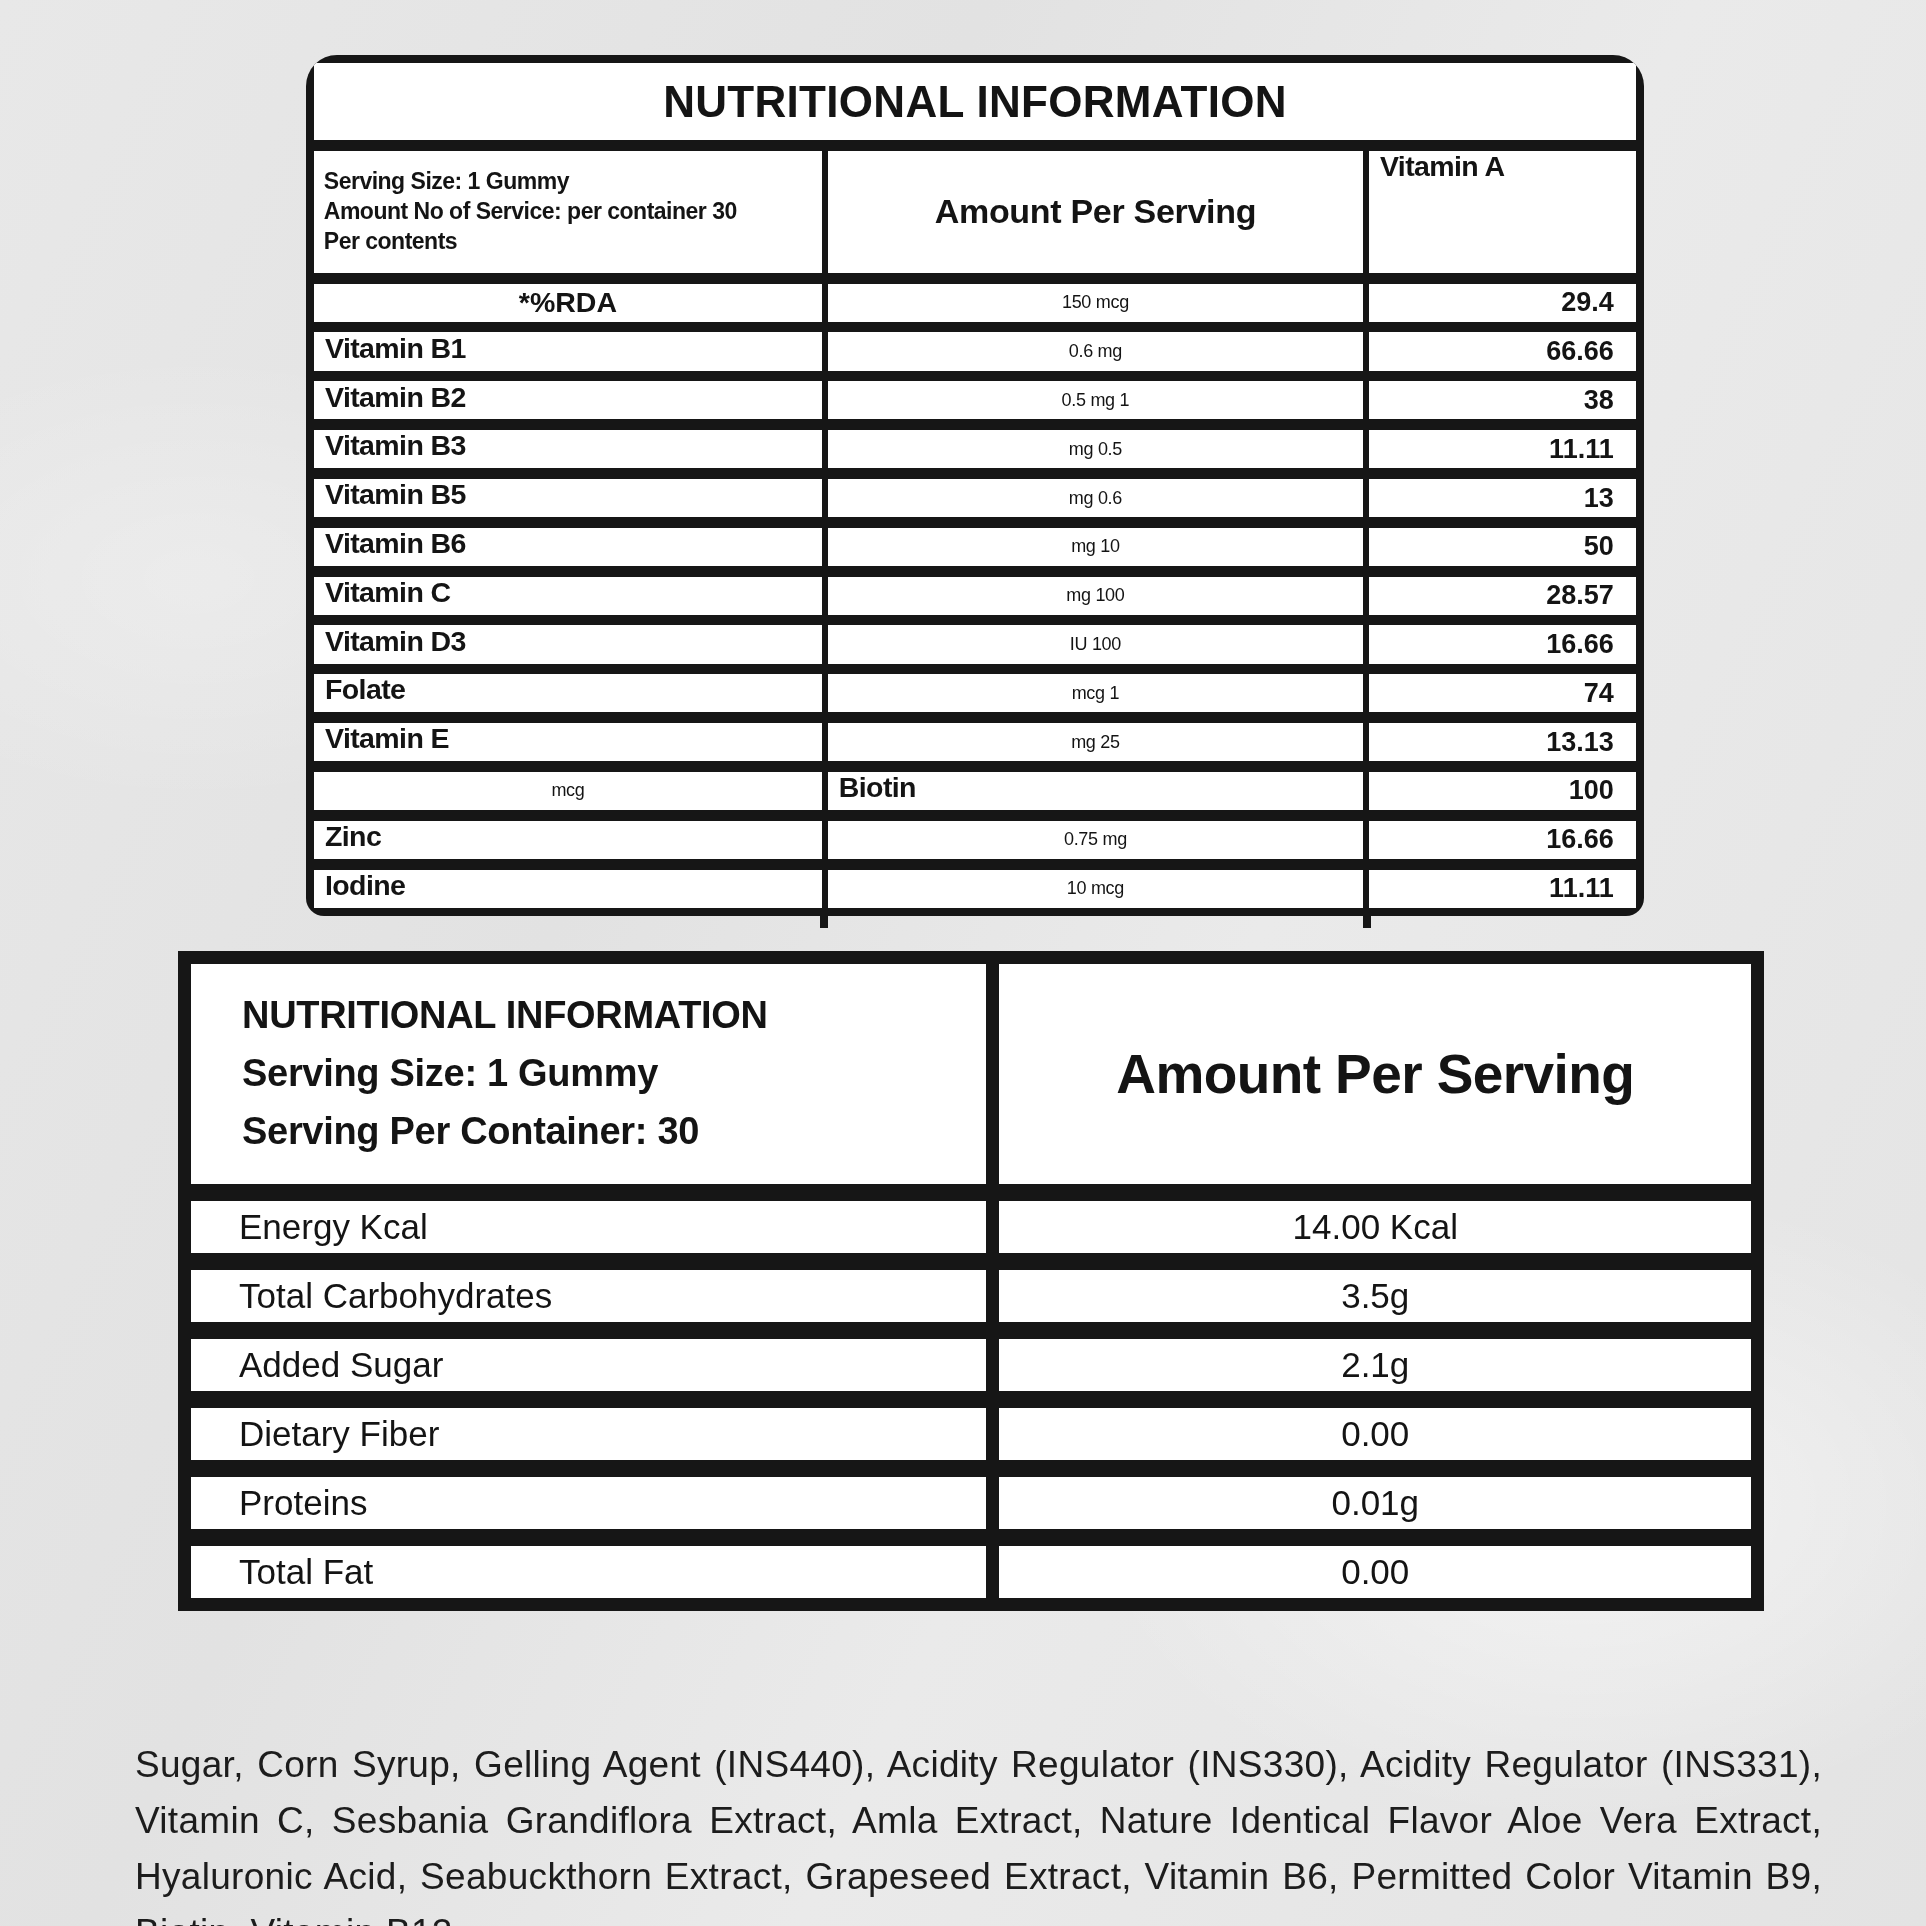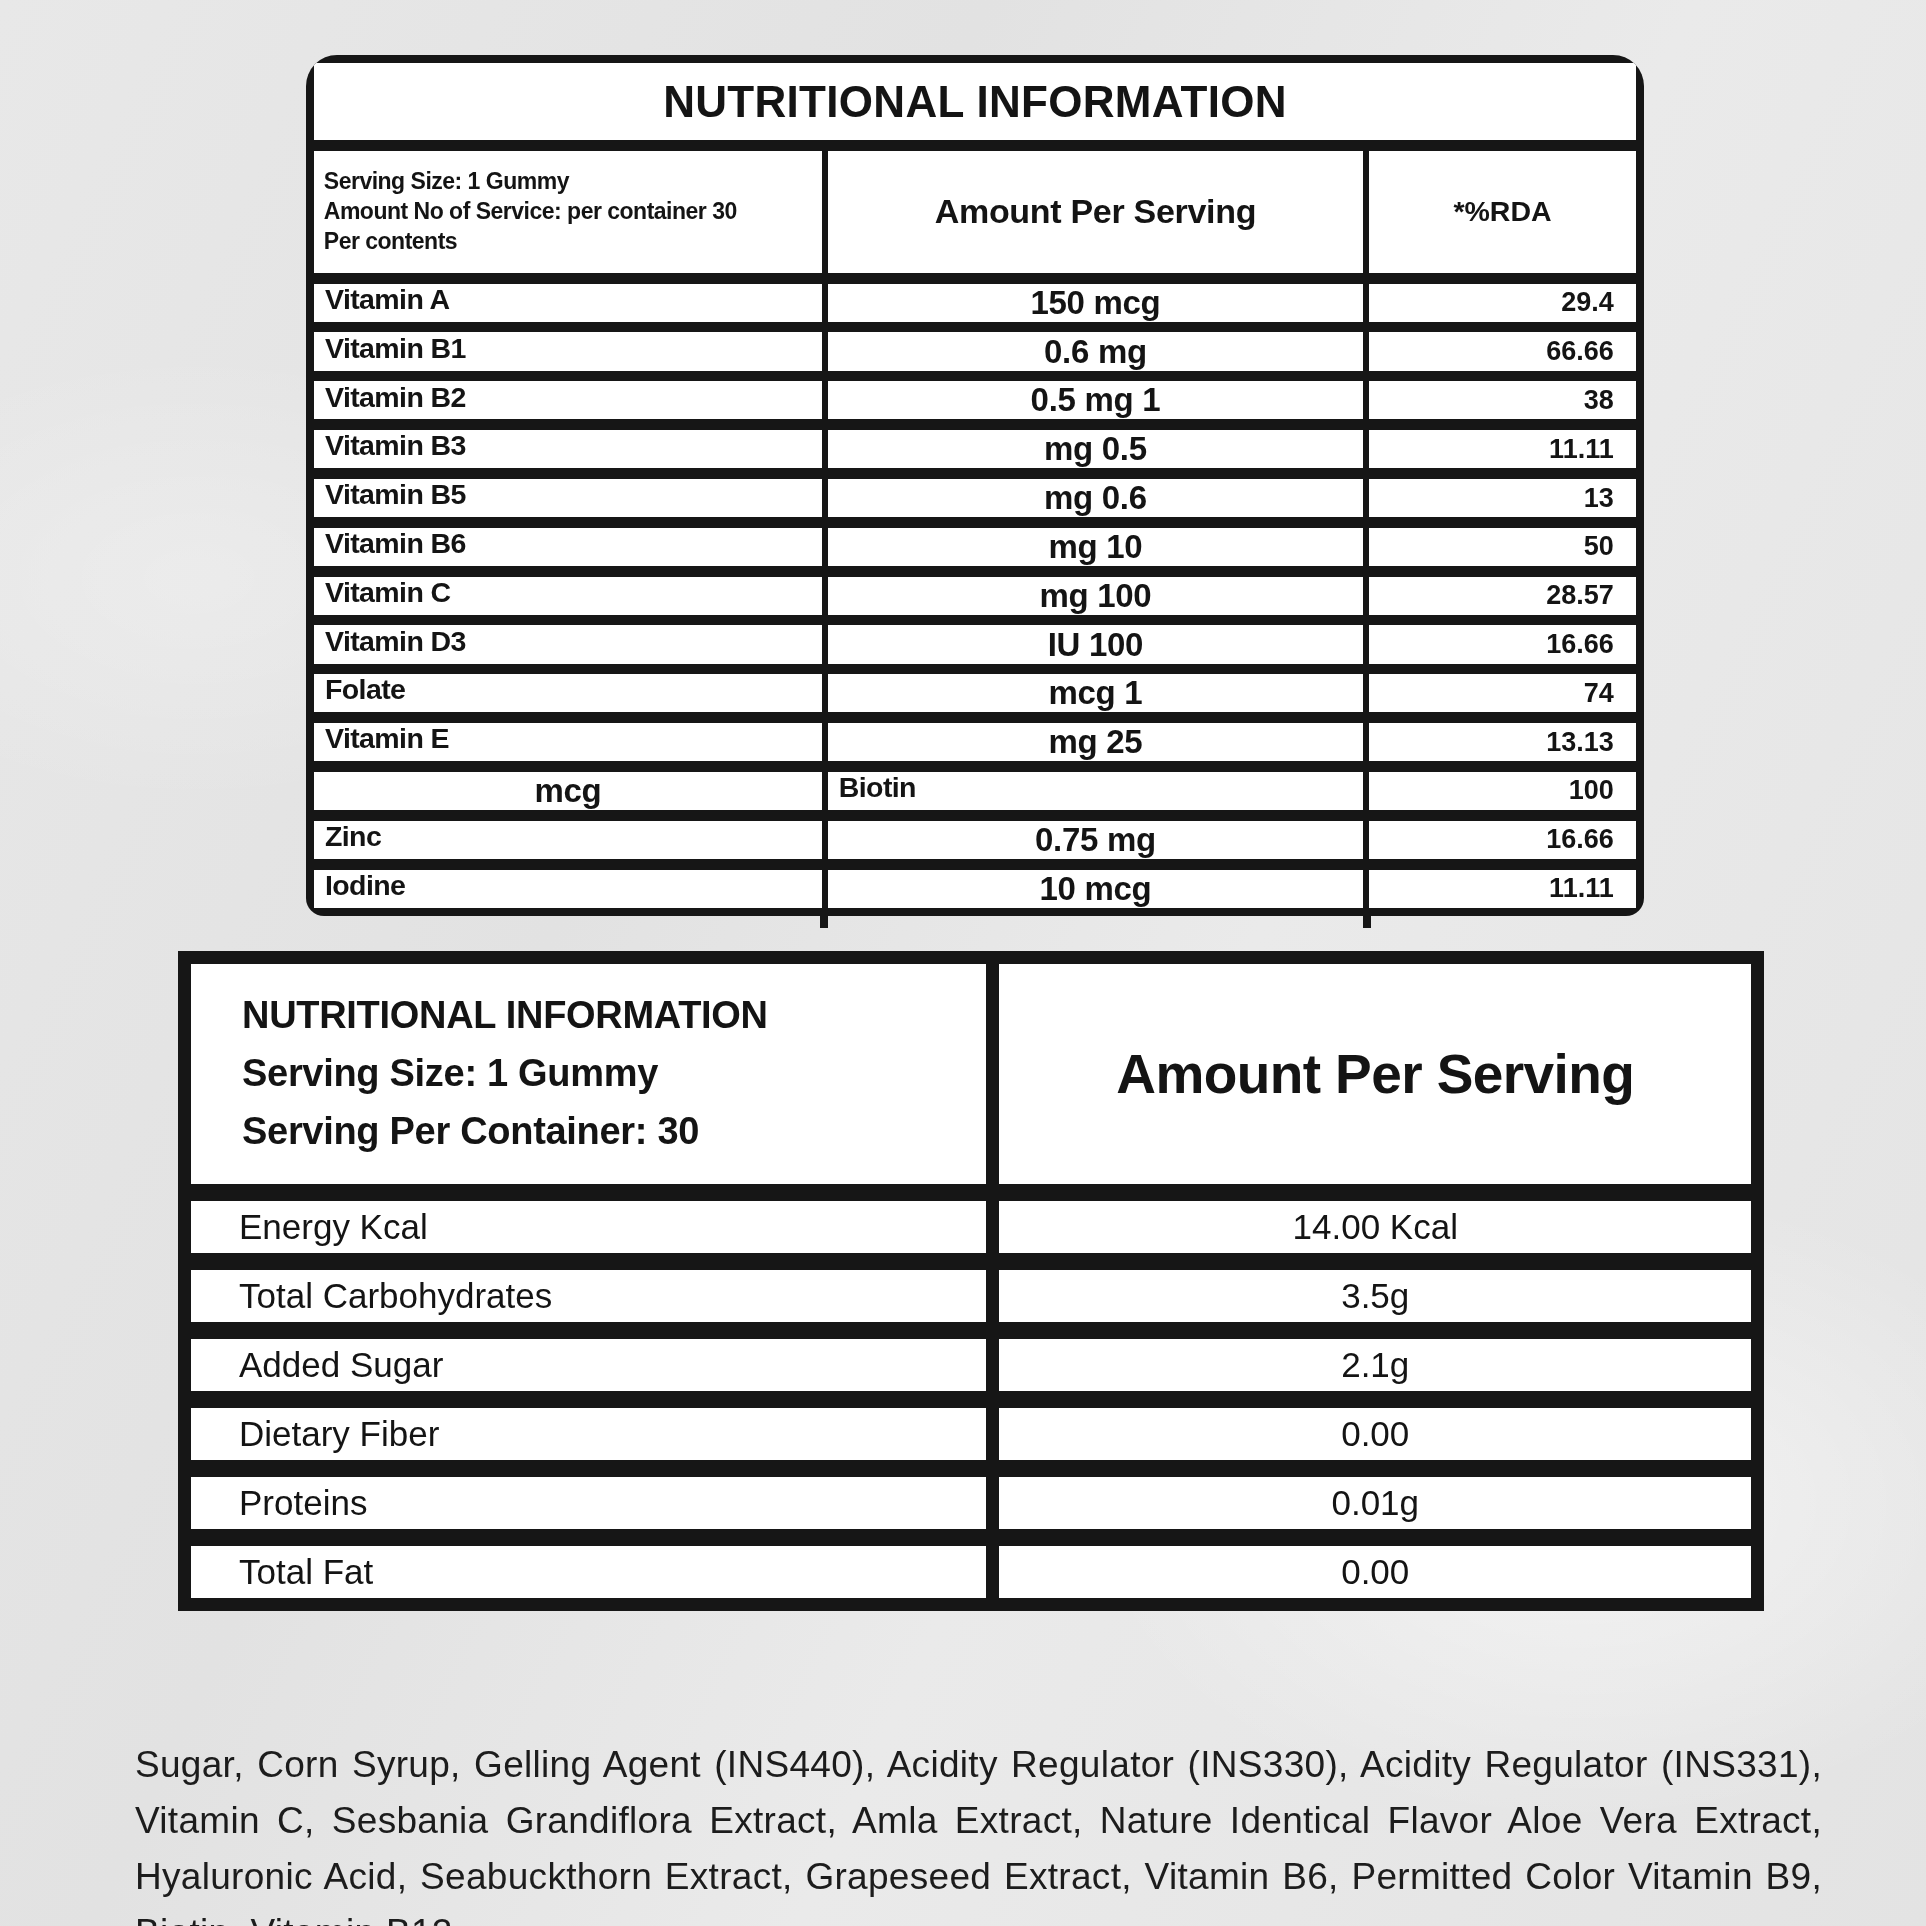--- a/index.html
+++ b/index.html
@@ -50,21 +50,21 @@
     font-size: 23px; font-weight: 700; letter-spacing: -0.5px;
     line-height: 1.1;
   }
   .t1-hamount { justify-content: center; font-size: 34px; font-weight: 700; letter-spacing: -0.3px; }
   .t1-hrda    { justify-content: center; font-size: 28.5px; font-weight: 700; }
   .t1 .lbl {
     align-items: flex-start; justify-content: flex-start;
     padding: 1.2px 0 0 10.7px;
     font-size: 28.5px; font-weight: 700; letter-spacing: -0.6px; line-height: 1.05;
   }
-  .t1 .amt { justify-content: center; font-size: 33px; font-weight: 700; letter-spacing: -0.3px; }
+  .t1 .amt { justify-content: center; font-size: 18px; font-weight: 400; letter-spacing: -0.3px; }
   .t1 .rda { justify-content: flex-end; padding-right: 22px; font-size: 27px; font-weight: 700; }
 
   .tail { position: absolute; width: 7.7px; height: 16.6px; background: #161616; }
 
   
   .t2 {
     position: absolute; left: 178px; top: 951px;
     width: 1586px; height: 660px;
     background: #161616;
     padding: 13px;
@@ -100,23 +100,23 @@
 
   <div class="t1">
     <div class="cell t1-title">NUTRITIONAL INFORMATION</div>
 
     <div class="cell t1-servings">
       <div>Serving Size: 1 Gummy</div>
       <div>Amount No of Service: per container 30</div>
       <div>Per contents</div>
     </div>
     <div class="cell t1-hamount">Amount Per Serving</div>
+    <div class="cell lbl">Vitamin A</div>
+
     <div class="cell t1-hrda">*%RDA</div>
-
-    <div class="cell lbl">Vitamin A</div>
     <div class="cell amt">150 mcg</div>
     <div class="cell rda">29.4</div>
 
     <div class="cell lbl">Vitamin B1</div>
     <div class="cell amt">0.6 mg</div>
     <div class="cell rda">66.66</div>
 
     <div class="cell lbl">Vitamin B2</div>
     <div class="cell amt">0.5 mg 1</div>
     <div class="cell rda">38</div>

